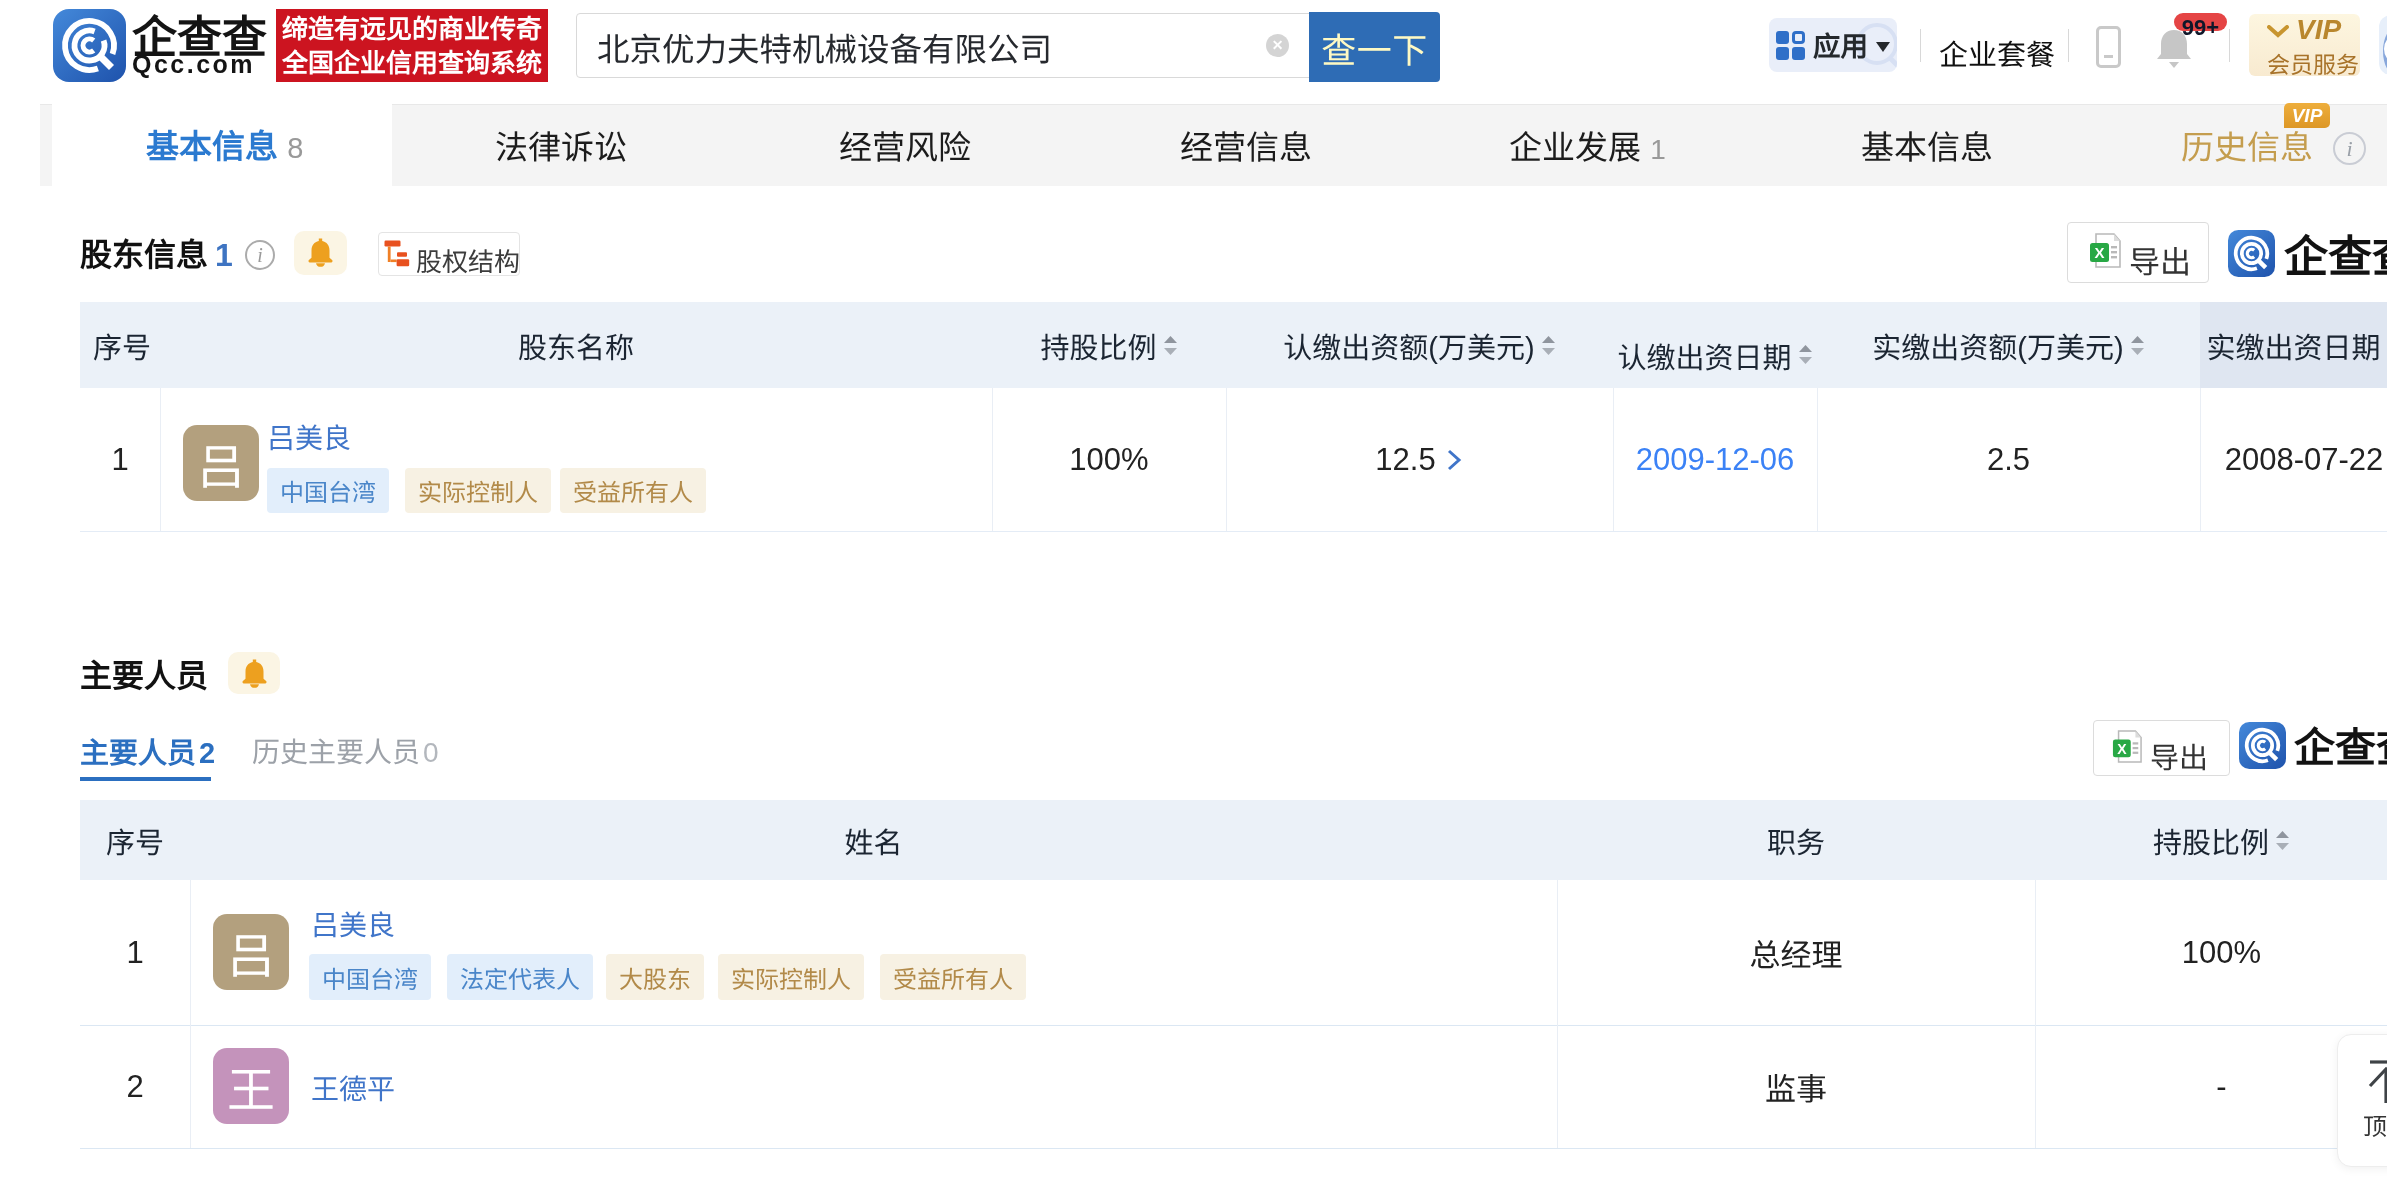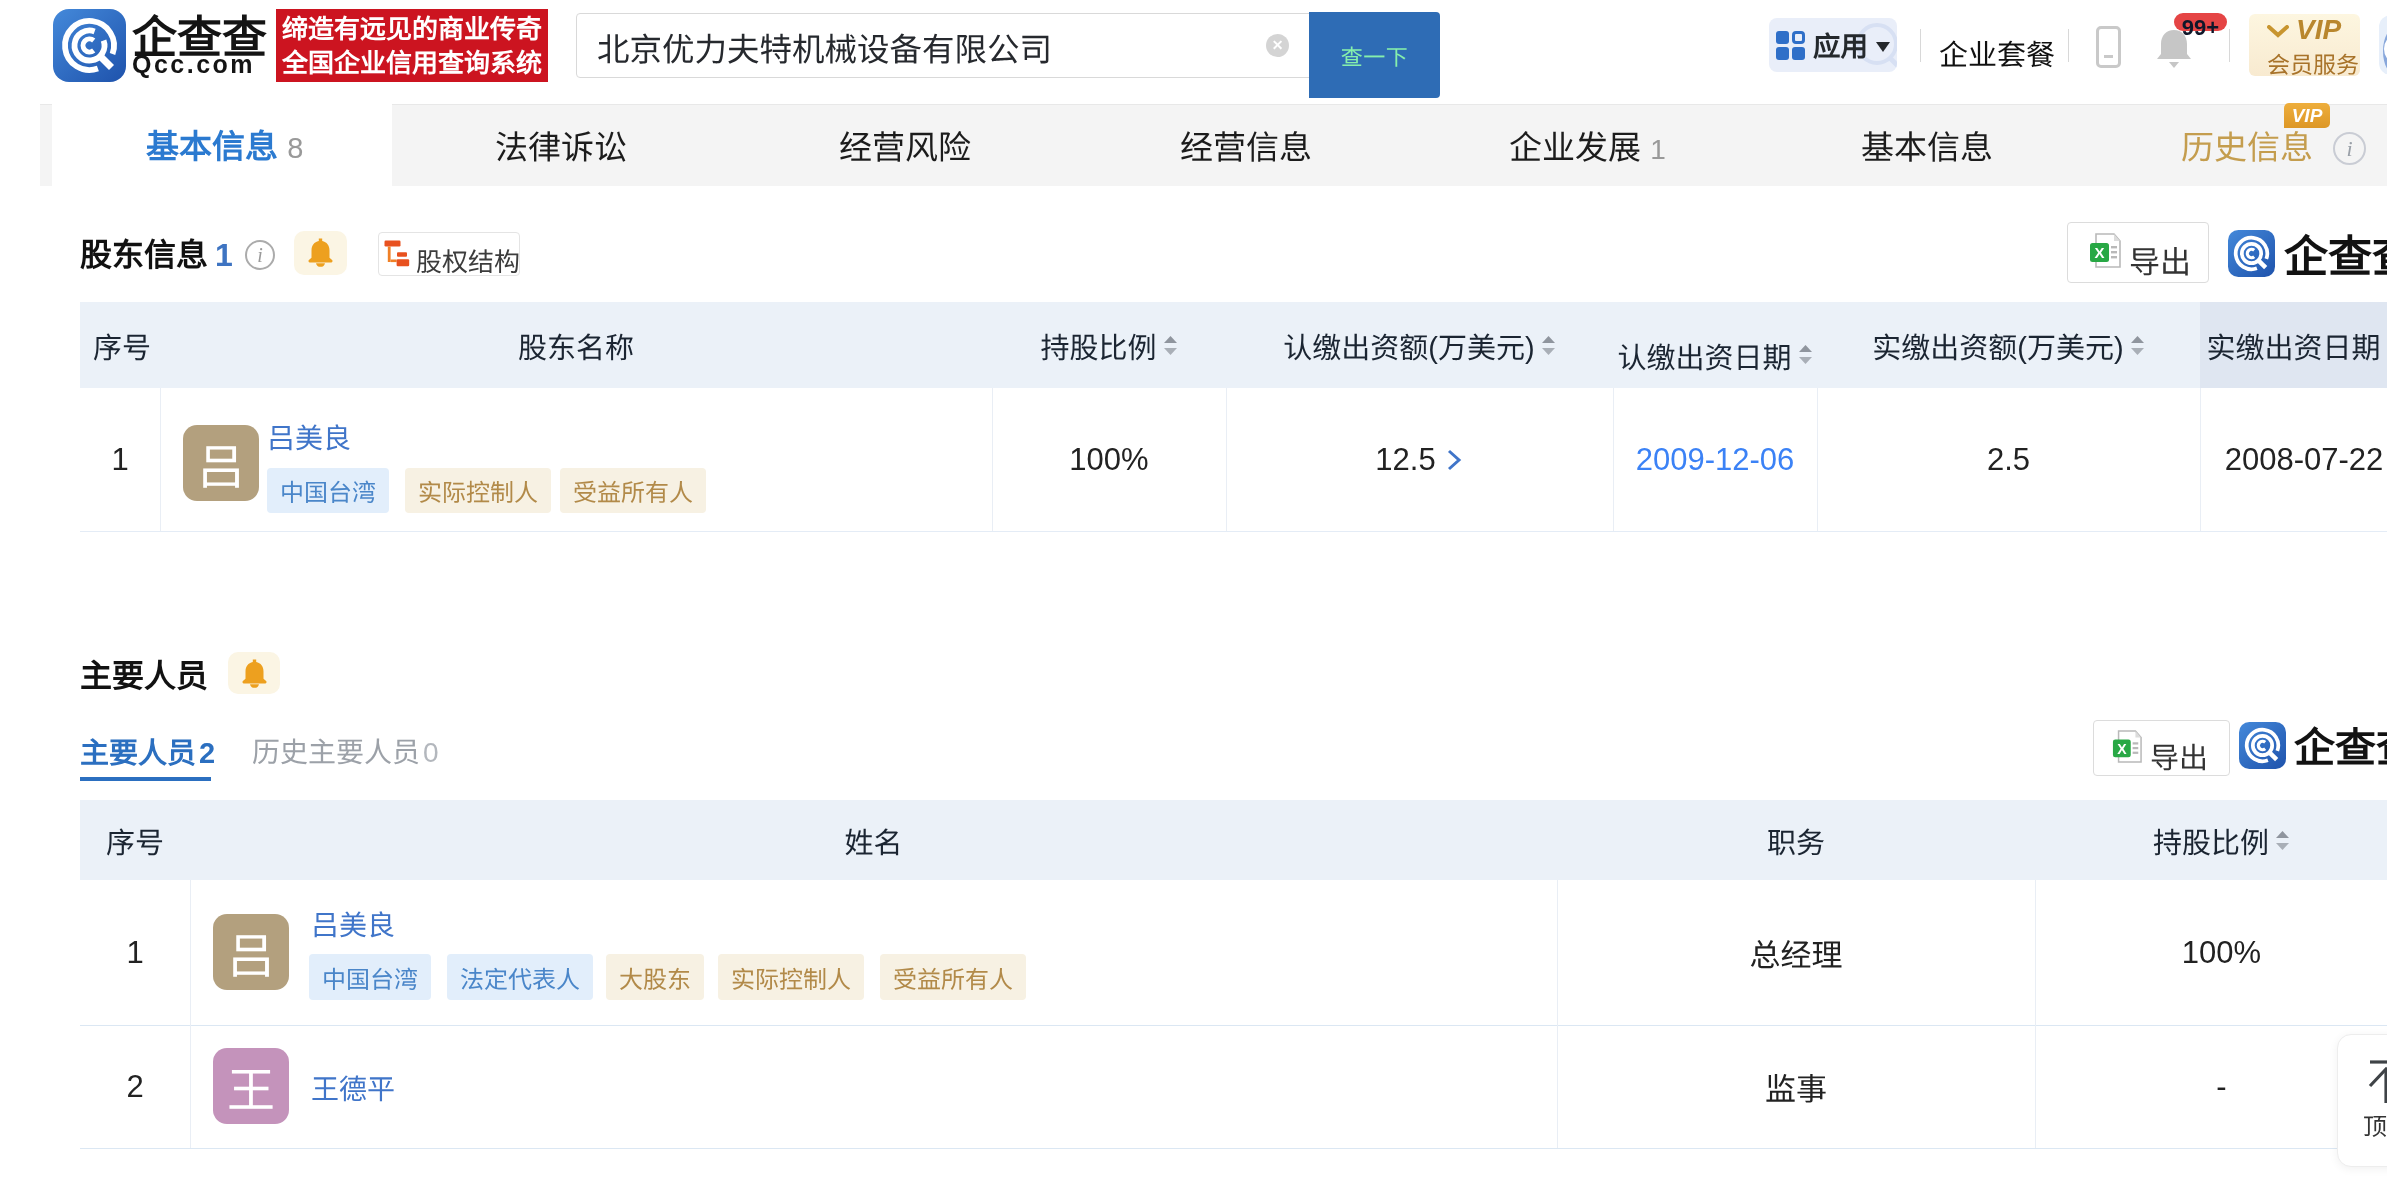--- a/index.html
+++ b/index.html
@@ -29,21 +29,21 @@
     </g>
   </svg>
   <div class="abs" style="left:92px;top:1px;font-size:45px;font-weight:700;color:#141414;letter-spacing:0px">企查查</div>
   <div class="abs" style="left:92px;top:50px;font-size:25px;font-weight:700;color:#141414;letter-spacing:2.5px">Qcc.com</div>
 
   <div class="abs" style="left:236px;top:9px;width:272px;height:73px;background:#cc1420;color:#fff;font-weight:700;font-size:26px;text-align:center;line-height:34px;padding-top:3px">缔造有远见的商业传奇<br>全国企业信用查询系统</div>
 
   <div class="abs" style="left:536px;top:13px;width:734px;height:65px;border:1px solid #d9d9d9;border-radius:4px 0 0 4px;background:#fff"></div>
   <div class="abs" style="left:557px;top:23px;font-size:32.5px;color:#26292e">北京优力夫特机械设备有限公司</div>
   <div class="abs" style="left:1226px;top:34px;width:23px;height:23px;border-radius:50%;background:#d4d4d4;color:#fff;font-size:14px;text-align:center;line-height:23px;font-weight:700">✕</div>
-  <div class="abs flex" style="left:1269px;top:12px;width:131px;height:86px;background:#2e6cb5;border-radius:0 4px 4px 0;color:#86efac;font-size:22px;justify-content:center;letter-spacing:0.5px">查一下</div>
+  <div class="abs flex" style="left:1269px;top:12px;width:131px;height:70px;background:#2e6cb5;border-radius:0 4px 4px 0;color:#fef9c3;font-size:35px;justify-content:center;letter-spacing:0.5px">查一下</div>
 
   <div class="abs" style="left:1729px;top:18px;width:128px;height:54px;background:#e9eef9;border-radius:8px;overflow:hidden">
       <svg style="position:absolute;right:-14px;top:2px" width="60" height="60" viewBox="0 0 60 60">
         <circle cx="26" cy="24" r="19" stroke="#d7e0f3" stroke-width="4" fill="none"></circle>
         <path d="M39 38 L50 49" stroke="#d7e0f3" stroke-width="5" fill="none"></path>
       </svg>
     </div>
   <svg class="abs" style="left:1736px;top:31px" width="29" height="29" viewBox="0 0 29 29">
     <g fill="#2f6fc8">
       <rect x="0" y="0" width="13" height="13" rx="3"></rect>

